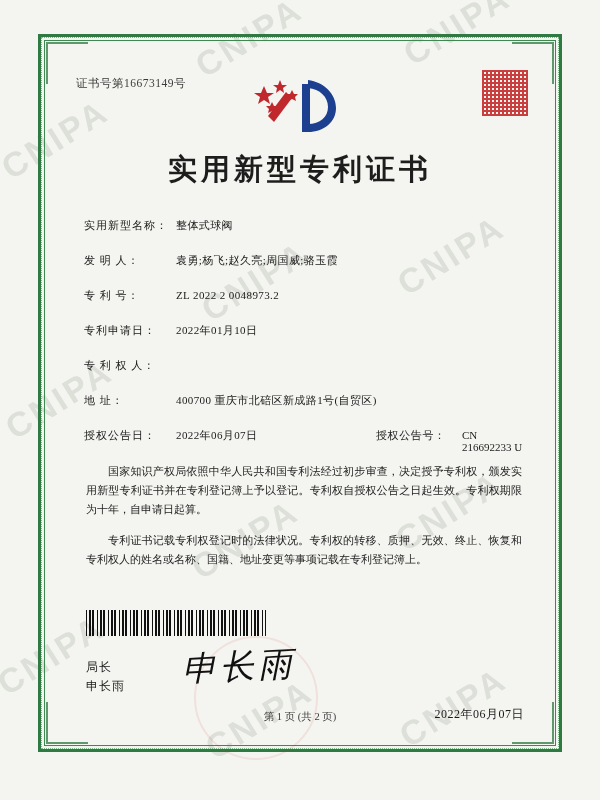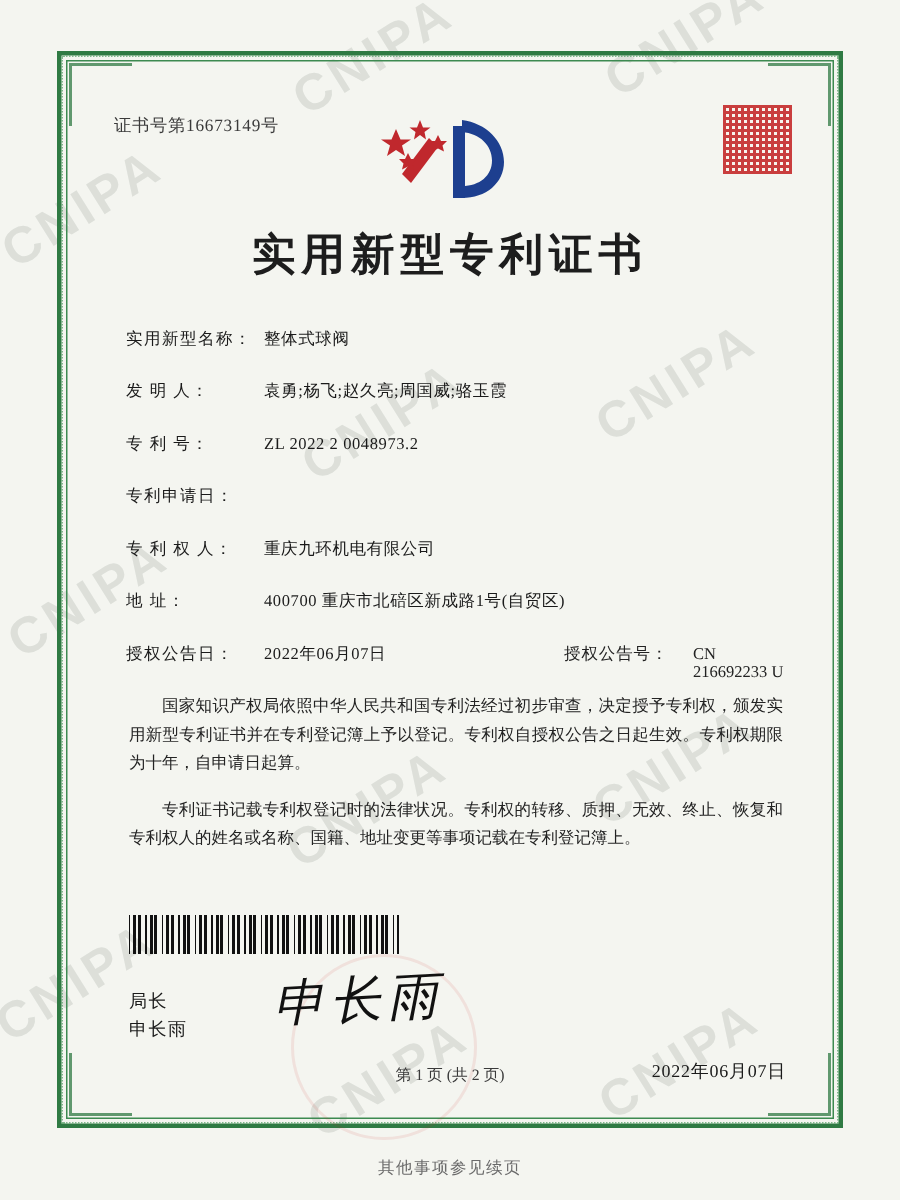--- a/index.html
+++ b/index.html
@@ -303,24 +303,24 @@
       <div class="field-row">
         <div class="field-label">发 明 人：</div>
         <div class="field-value">袁勇;杨飞;赵久亮;周国威;骆玉霞</div>
       </div>
       <div class="field-row">
         <div class="field-label">专 利 号：</div>
         <div class="field-value">ZL 2022 2 0048973.2</div>
       </div>
       <div class="field-row">
         <div class="field-label">专利申请日：</div>
+        <div class="field-value">2022年01月10日</div>
       </div>
       <div class="field-row">
         <div class="field-label">专 利 权 人：</div>
-        <div class="field-value">重庆九环机电有限公司</div>
       </div>
       <div class="field-row">
         <div class="field-label">地 址：</div>
         <div class="field-value">400700 重庆市北碚区新成路1号(自贸区)</div>
       </div>
       <div class="field-row dual">
         <div class="field-label">授权公告日：</div>
         <div class="field-value">2022年06月07日</div>
         <div class="field-label2">授权公告号：</div>
         <div class="field-value2">CN 216692233 U</div>
@@ -340,14 +340,13 @@
     </div>
 
     <div class="seal"></div>
     <div class="signature">申长雨</div>
 
     <div class="issue-date">2022年06月07日</div>
 
     <div class="page-num">第 1 页 (共 2 页)</div>
   </div>
 
-  <div class="footer-note">其他事项参见续页</div>
 </div>
 
 </body></html>

